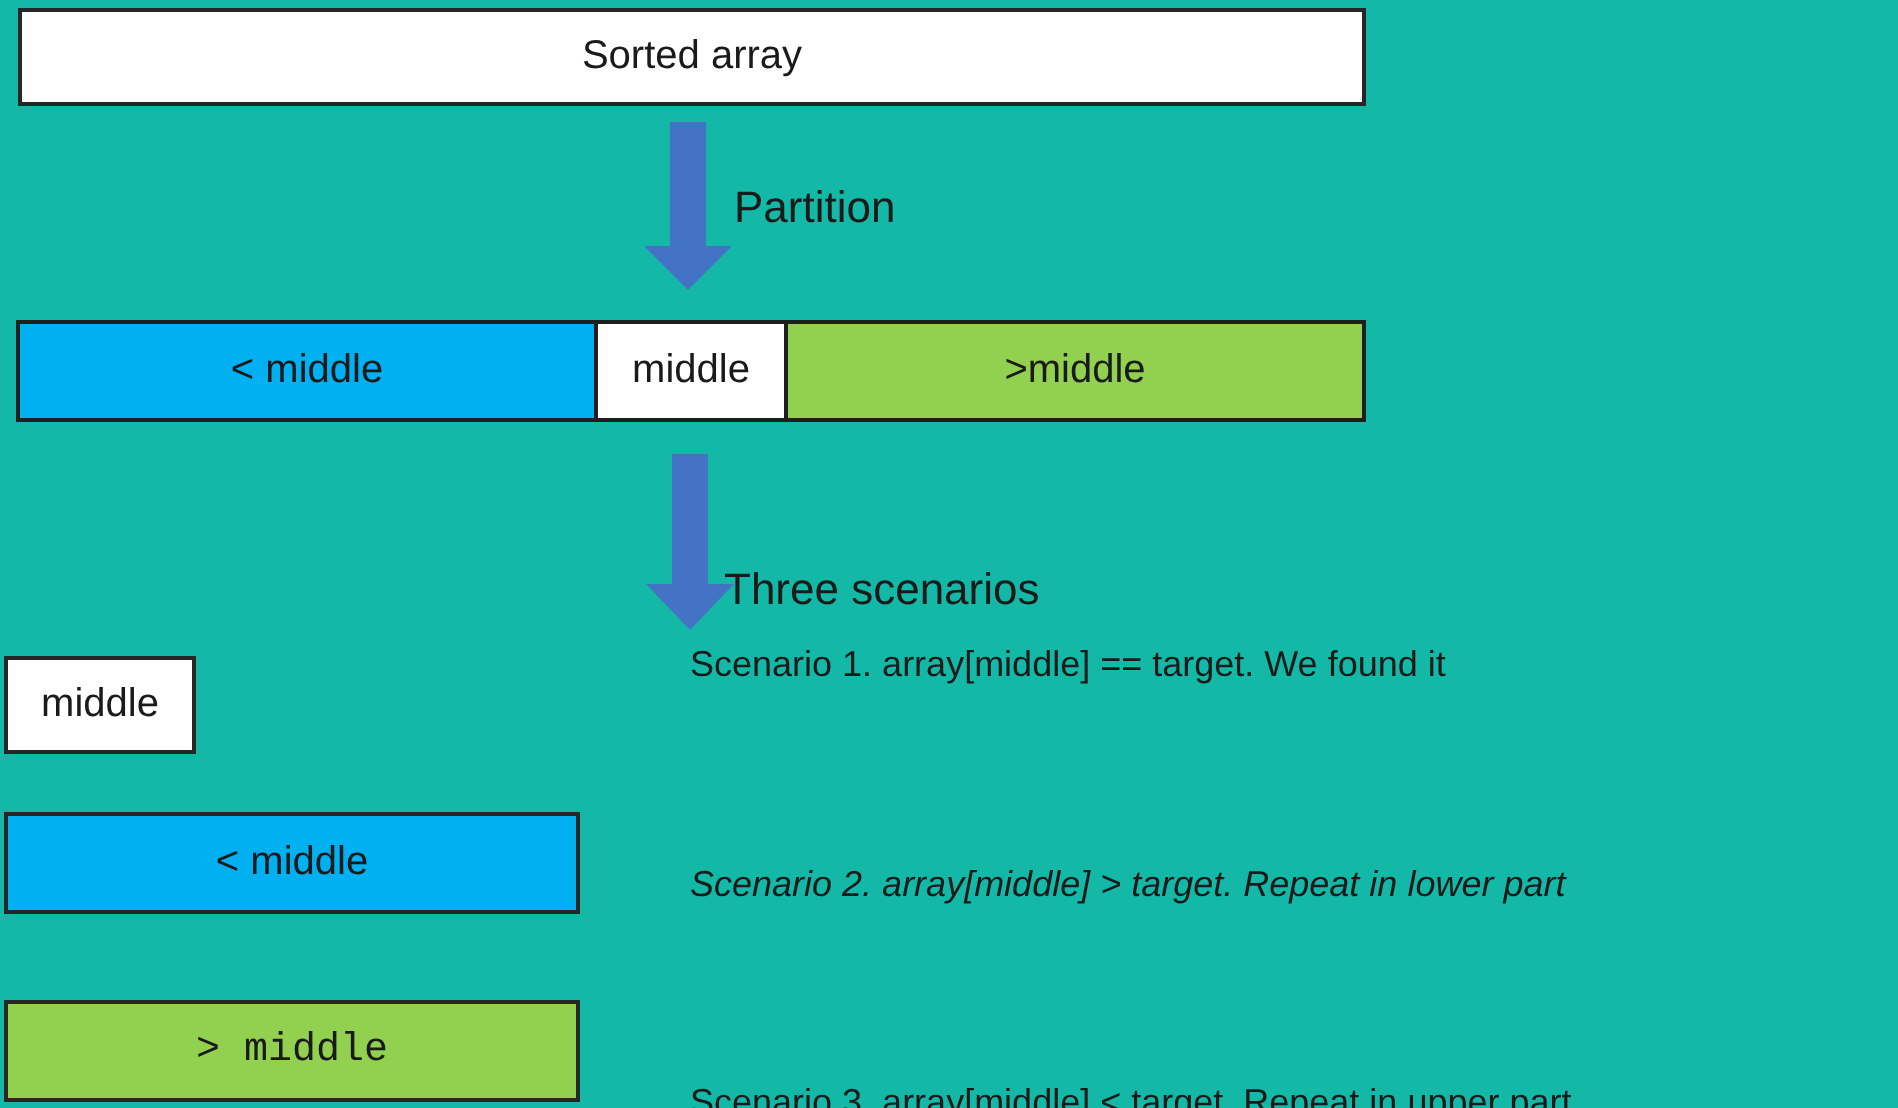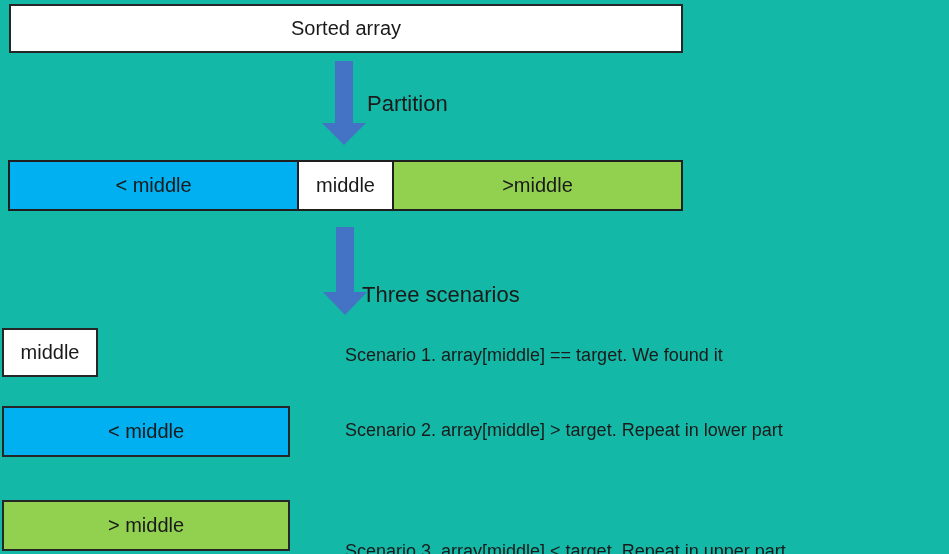--- a/index.html
+++ b/index.html
@@ -55,30 +55,30 @@
   }
   .seg-lower { width: 287px; background: #00B0F0; }
   .seg-middle {
     width: 97px; background: #ffffff;
     border-left: 2px solid #1f1f1f;
     border-right: 2px solid #1f1f1f;
   }
   .seg-upper { flex: 1; background: #92D050; text-align: center; }
   .scenario-box-1 { left: 2px; top: 328px; width: 96px;  height: 49px; background: #ffffff; }
   .scenario-box-2 { left: 2px; top: 406px; width: 288px; height: 51px; background: #00B0F0; }
-  .scenario-box-3 { left: 2px; top: 500px; width: 288px; height: 51px; background: #92D050; }
+  .scenario-box-3 { left: 2px; top: 500px; width: 288px; height: 51px; background: #92D050; font-family: Liberation Mono, monospace; }
   .scenario-text {
     position: absolute;
     left: 345px;
     font-size: 18px;
     white-space: nowrap;
     line-height: 22px;
   }
-  .scenario-text-1 { top: 344px; text-align: right; }
-  .scenario-text-2 { top: 419px; }
+  .scenario-text-1 { top: 321px; text-align: right; }
+  .scenario-text-2 { top: 431px; font-style: italic; }
   .scenario-text-3 { top: 505px; margin-top: 35px; }
 </style>
 </head>
 <body>
 
 <div class="canvas">
 
   <div class="box sorted-array-box">
     <span>Sorted array</span>
   </div>

